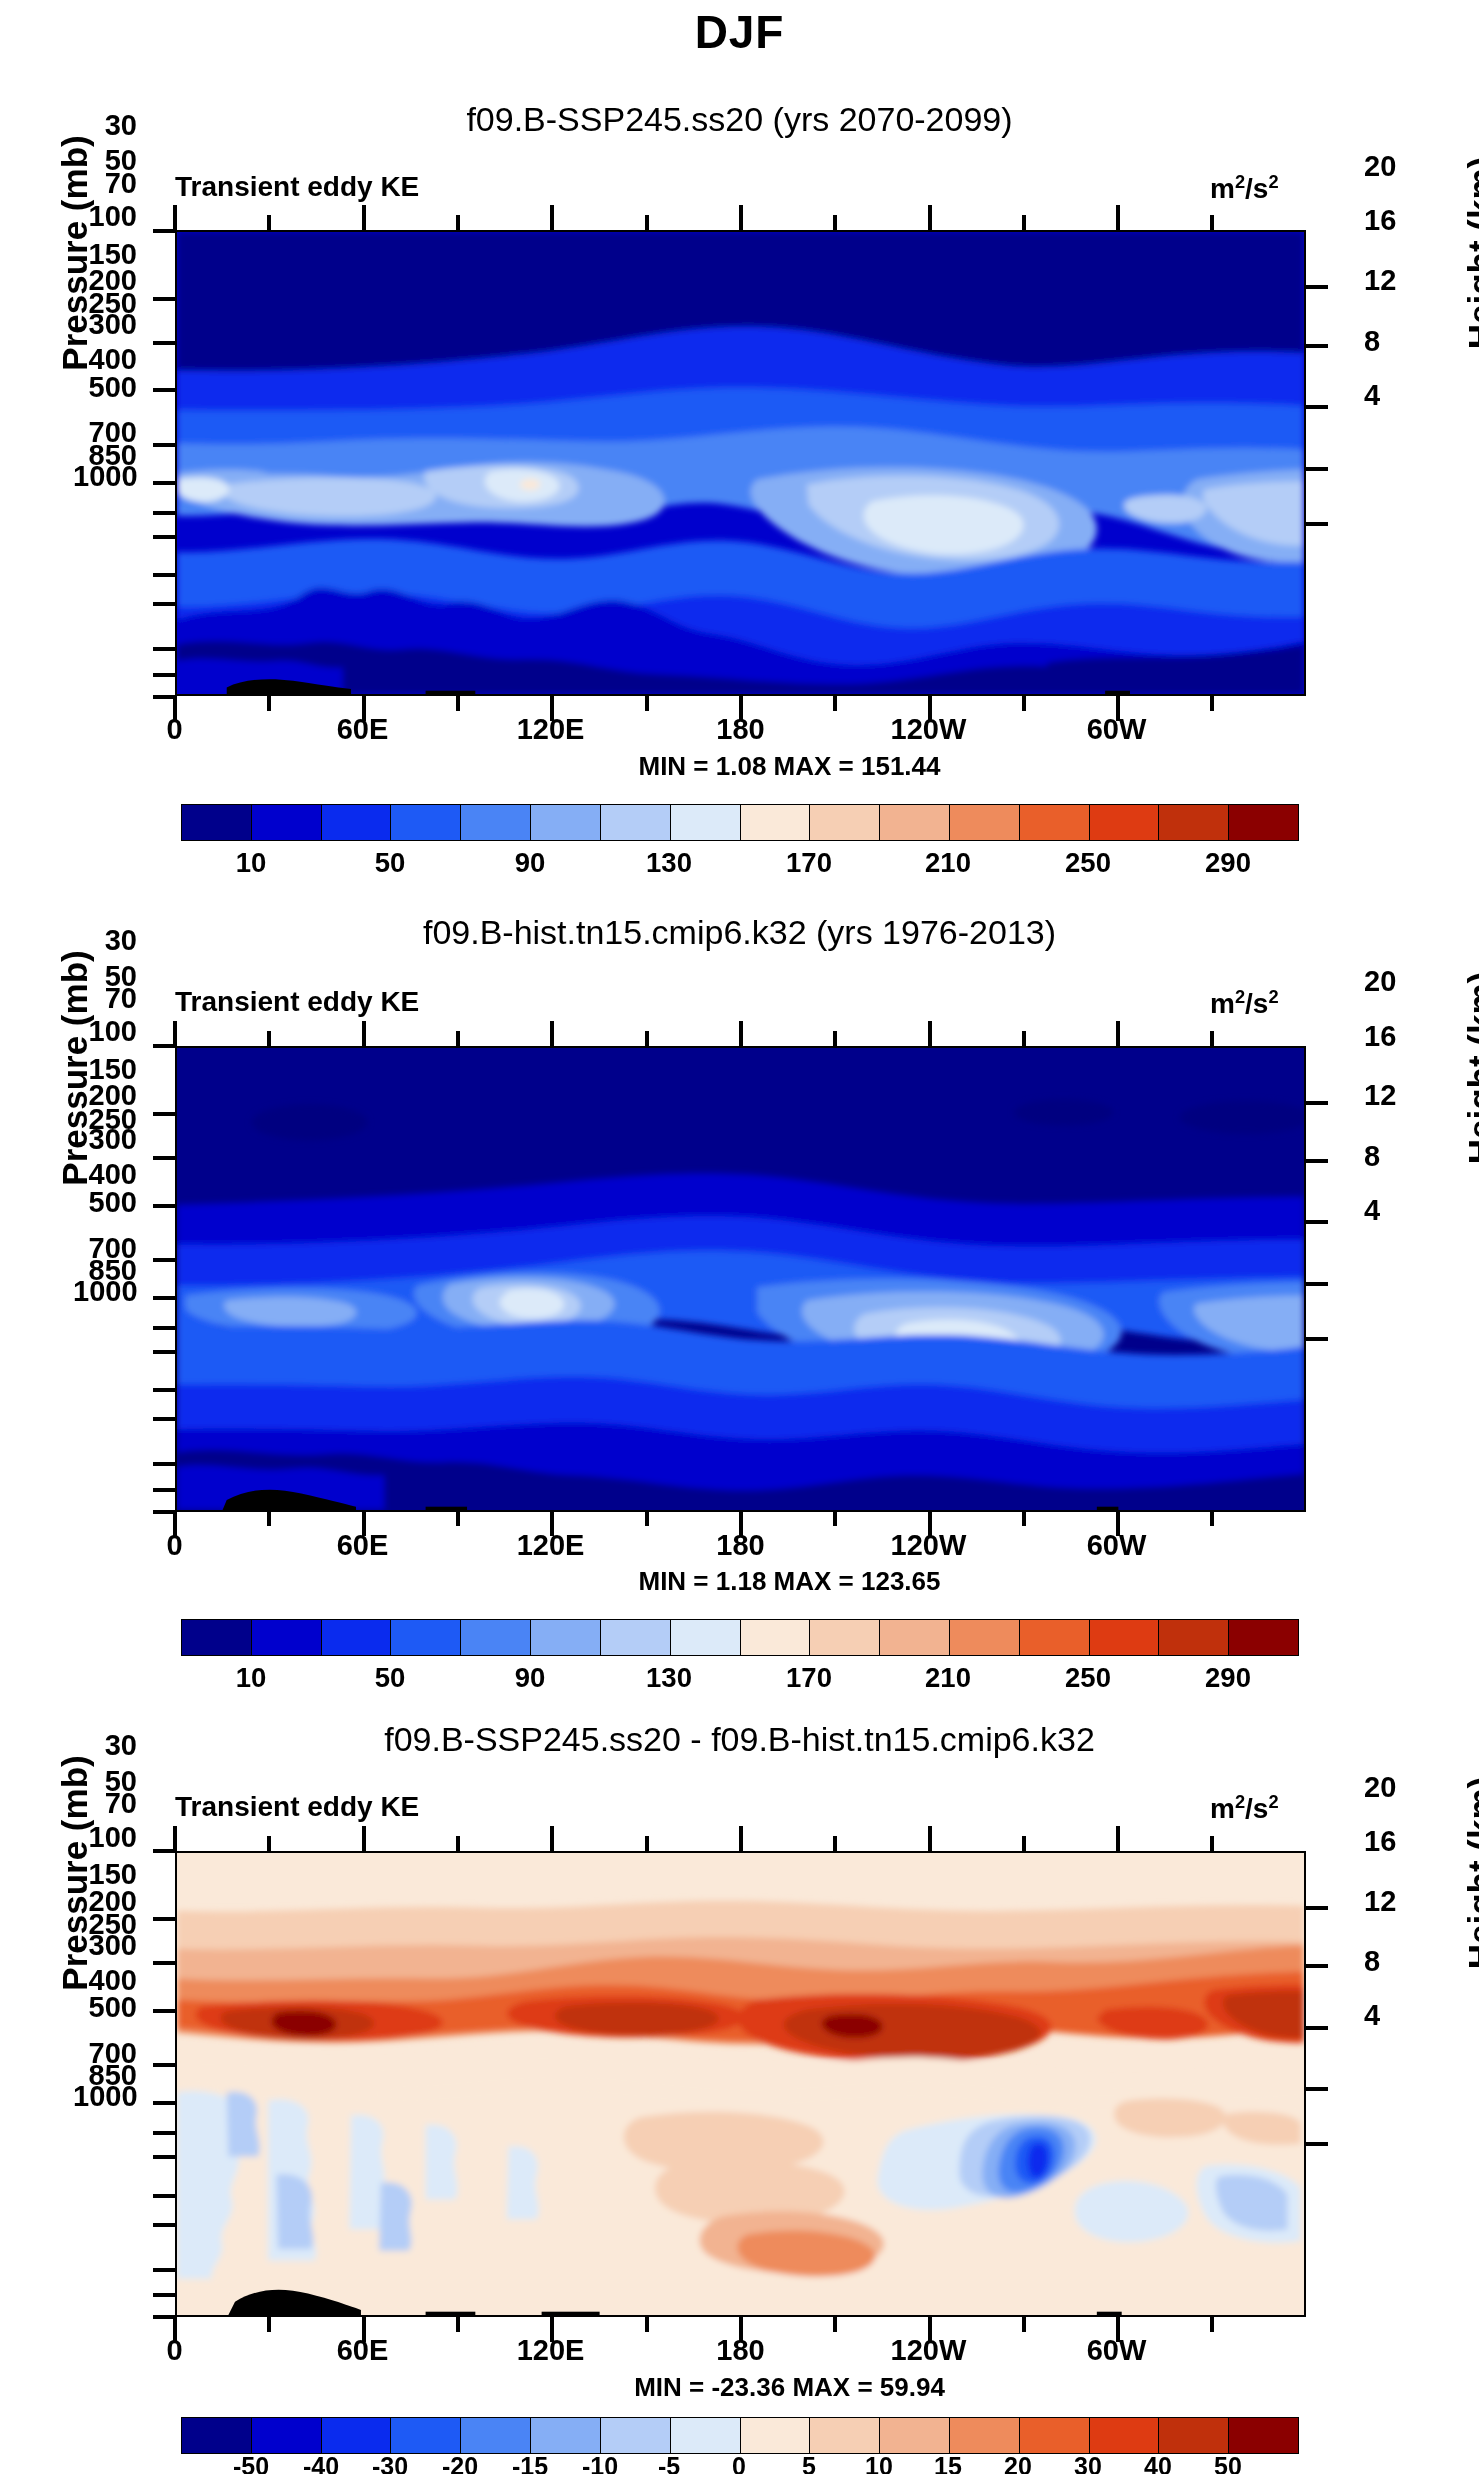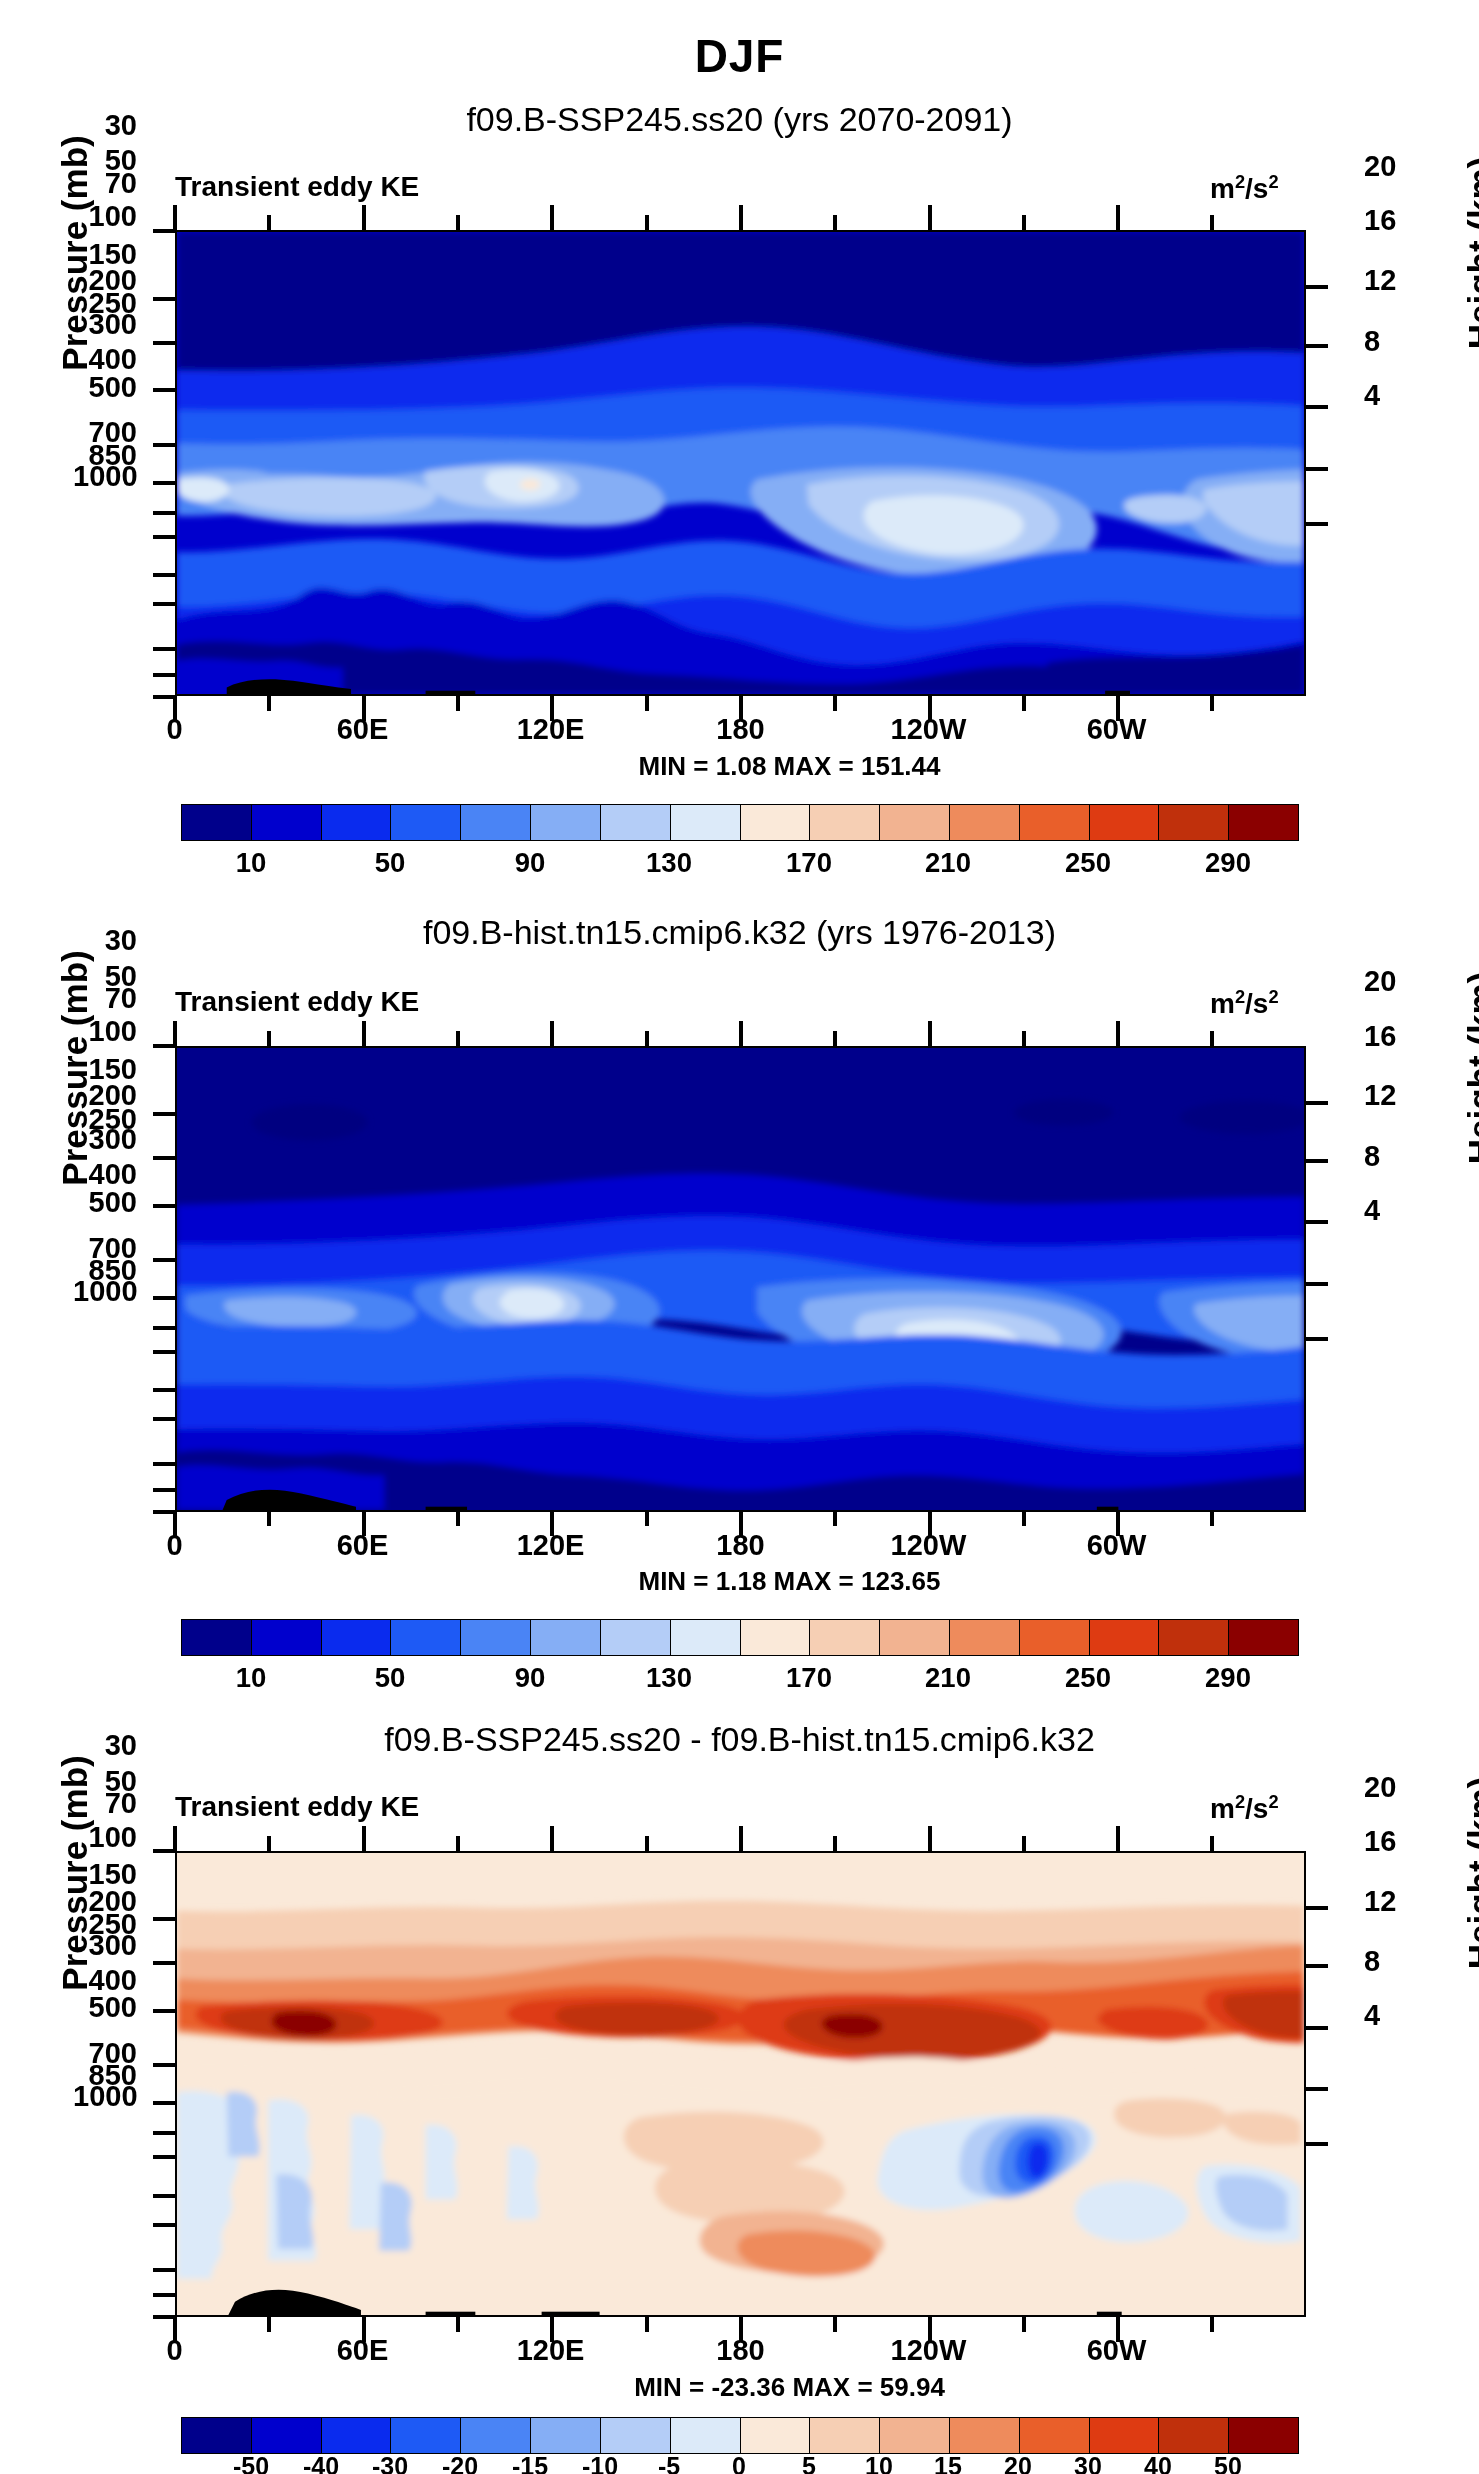--- a/index.html
+++ b/index.html
@@ -1,17 +1,17 @@
 <!DOCTYPE html>
 <html style="font-size:13.3px"><head>
 <meta charset="utf-8">
 <style>
   html,body{margin:0;padding:0;background:#fff;}
   body{width:1479px;height:2475px;position:relative;font-family:"Liberation Sans",sans-serif;color:#000;overflow:hidden;}
-  .abs{position:absolute;margin-top:24px;}
+  .abs{position:absolute;}
 
   #main-title{left:0;top:5px;width:1479px;font-size:46px;font-weight:bold;text-align:center;letter-spacing:0.8px;}
 
   .panel{position:absolute;left:0;width:1479px;}
   .panel-title{position:absolute;left:0;width:1479px;text-align:center;font-size:34px;font-weight:400;}
   .var-label{position:absolute;font-size:28px;font-weight:bold;}
   .unit-label{position:absolute;font-size:28px;font-weight:bold;}
   .unit-label sup{font-size:18.3px;vertical-align:super;}
 
   .plotbox{position:absolute;border:2.5px solid #000;box-sizing:border-box;overflow:hidden;}
@@ -31,21 +31,21 @@
   .cbar-labels{position:absolute;}
   .cbar-labels span{position:absolute;font-size:27.5px;font-weight:bold;text-align:center;transform:translateX(-50%);white-space:nowrap;}
   .cbar-labels.small span{font-size:25px;}
 </style>
 </head>
 <body>
 
 <div id="main-title" class="abs">DJF</div>
 
 <div class="panel">
-  <div class="panel-title" style="top:100px">f09.B-SSP245.ss20 (yrs 2070-2091)</div>
+  <div class="panel-title" style="top:100px">f09.B-SSP245.ss20 (yrs 2070-2099)</div>
   <div class="var-label" style="left:175px;top:171px">Transient eddy KE</div>
   <div class="unit-label" style="left:1210px;top:171px">
     <span>m</span><sup>2</sup><span>/s</span><sup>2</sup>
   </div>
 
   <div class="axis-name" style="left:-92px;top:233px;width:333px;text-align:center;transform:rotate(-90deg);">Pressure (mb)</div>
   <div class="axis-name" style="left:1314px;top:233px;width:333px;text-align:center;transform:rotate(-90deg);">Height (km)</div>
 
   <div class="plotbox" style="left:175px;top:230px;width:1131px;height:466px;">
     <svg class="plotcanvas" viewBox="0 0 1360 560" preserveAspectRatio="none">

